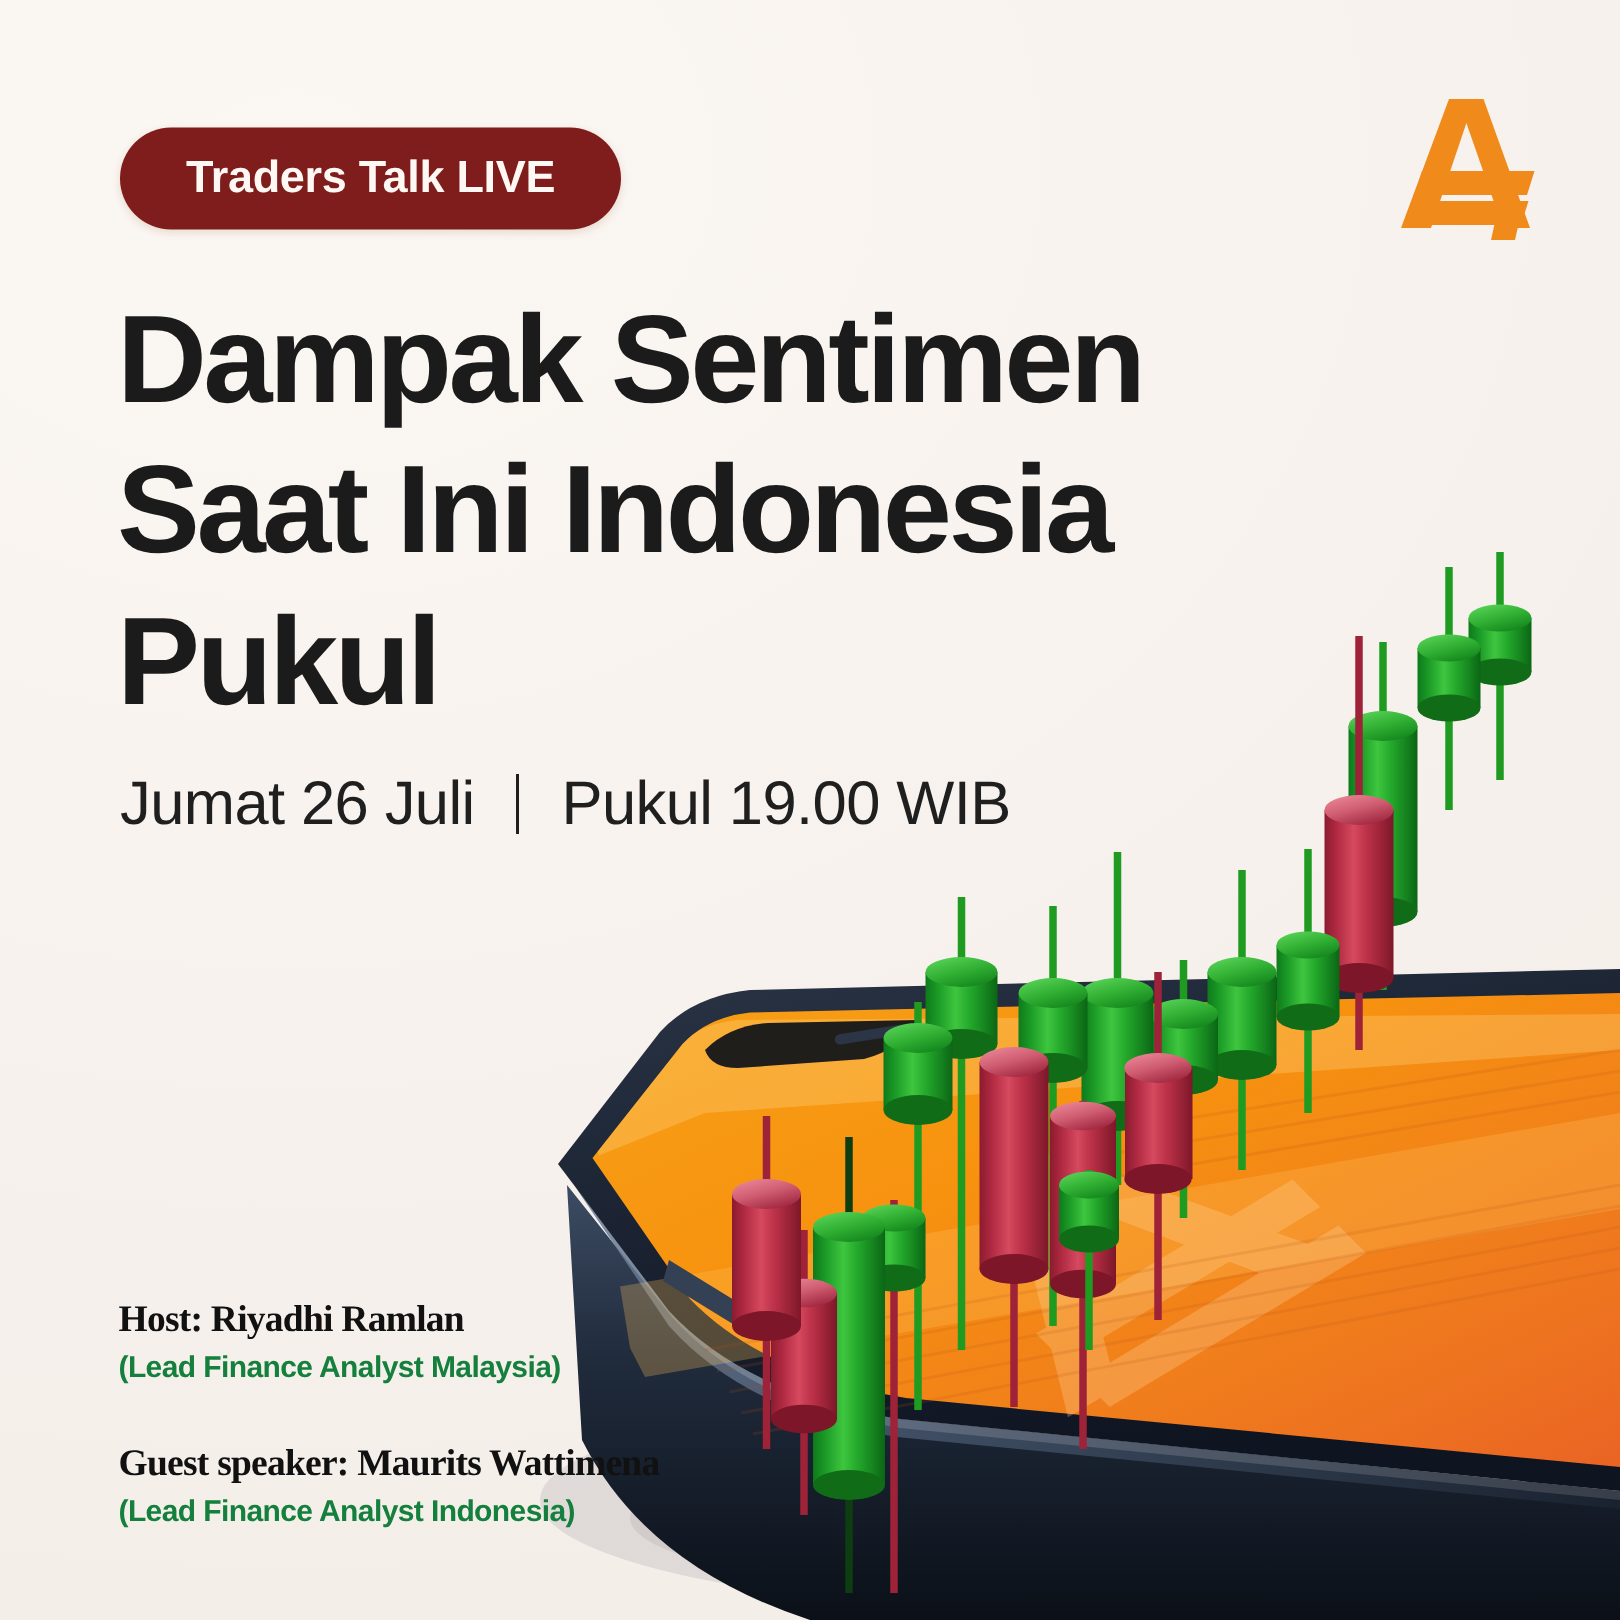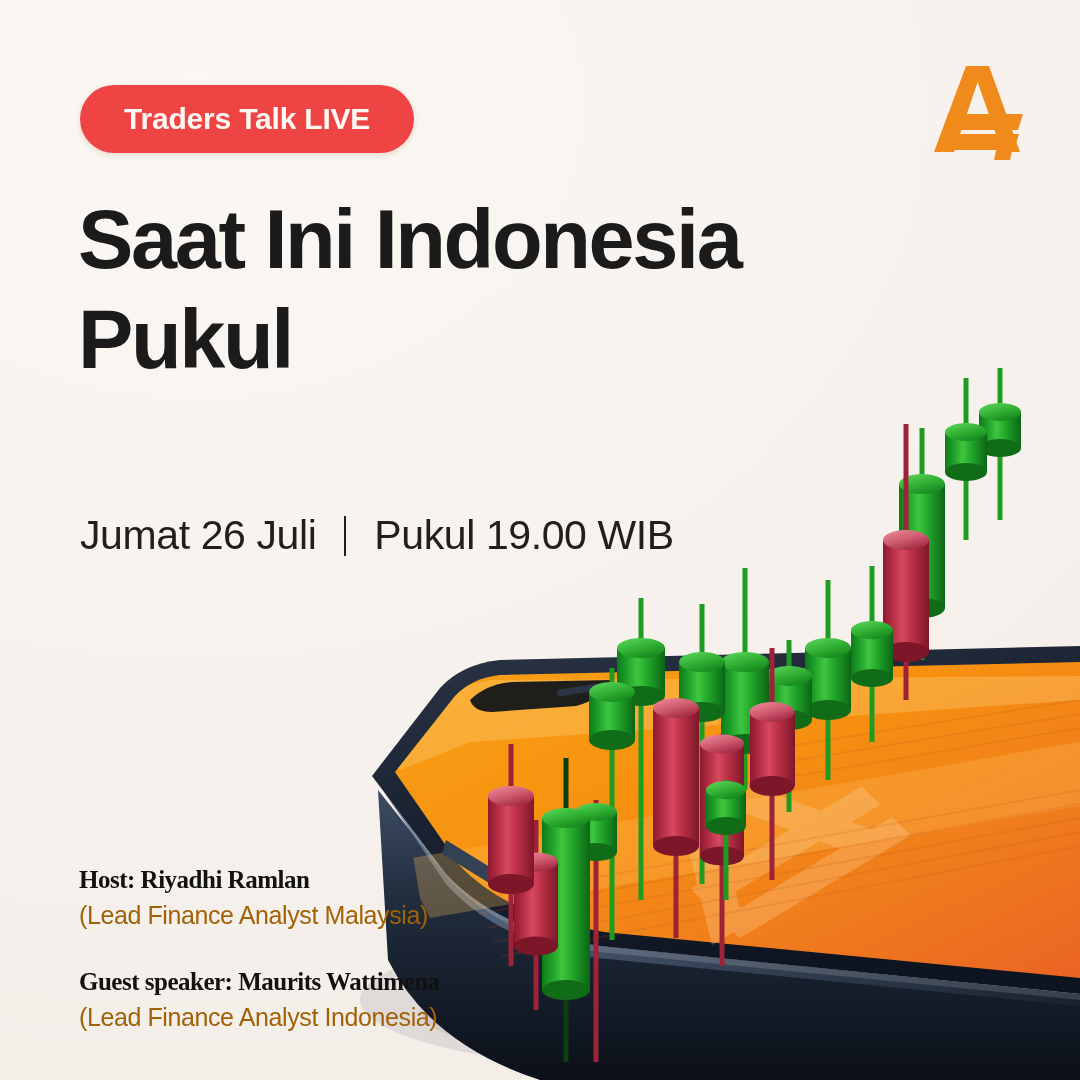--- a/index.html
+++ b/index.html
@@ -28,21 +28,21 @@
   
   .pill {
     position: absolute;
     left: 80px;
     top: 85px;
     height: 68px;
     padding: 0 44px;
     display: flex;
     align-items: center;
     border-radius: 40px;
-    background: #ef4444;
+    background: #7f1d1d;
     box-shadow: 0 2px 6px rgba(150,90,40,0.18);
   }
   .pill-text {
     color: #fdf8f3;
     font-size: 30px;
     font-weight: 700;
     letter-spacing: -0.2px;
     white-space: nowrap;
   }
 
@@ -101,25 +101,25 @@
   .credit-block:last-child { margin-bottom: 4px; }
   .credit-name {
     font-size: 25px;
     font-weight: 700;
     letter-spacing: -0.5px;
     white-space: nowrap;
     margin-bottom: 7px;
     font-family: Liberation Serif, serif;
   }
   .credit-role {
-    font-size: 25px;
-    font-weight: 400;
+    font-size: 20px;
+    font-weight: 700;
     letter-spacing: -0.4px;
     white-space: nowrap;
-    color: #a16207;
+    color: #15803d;
   }
 
   
   .scene {
     position: absolute;
     left: 0;
     top: 0;
     width: 1080px;
     height: 1080px;
     pointer-events: none;
@@ -370,20 +370,21 @@
 
       <path d="M22,56 L97,56 L92,72 L17,72 Z"></path>
 
       <path d="M15,76 L93,76 L88,92 L10,92 Z"></path>
 
       <path d="M72,84 L88,84 L84,102 L68,102 Z"></path>
     </g>
   </svg>
 
   <div class="headline">
+    <div>Dampak Sentimen</div>
     <div>Saat Ini Indonesia</div>
     <div>Pukul</div>
   </div>
 
   <div class="dateline">
     <span>Jumat 26 Juli</span>
     <span class="date-sep"></span>
     <span>Pukul 19.00 WIB</span>
   </div>
 

